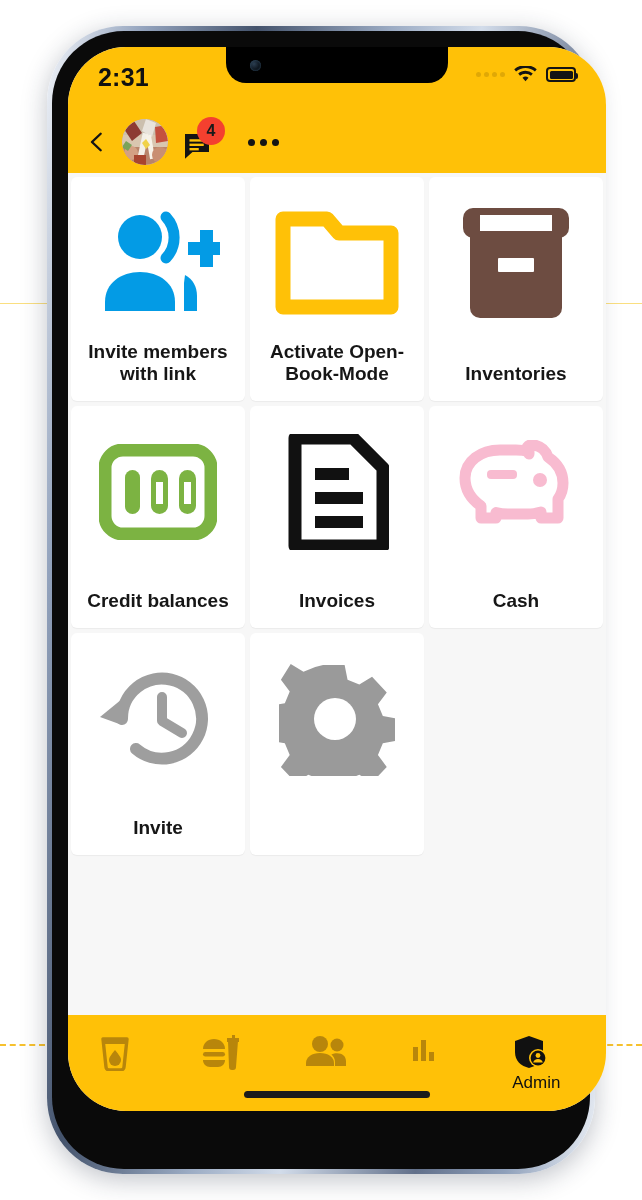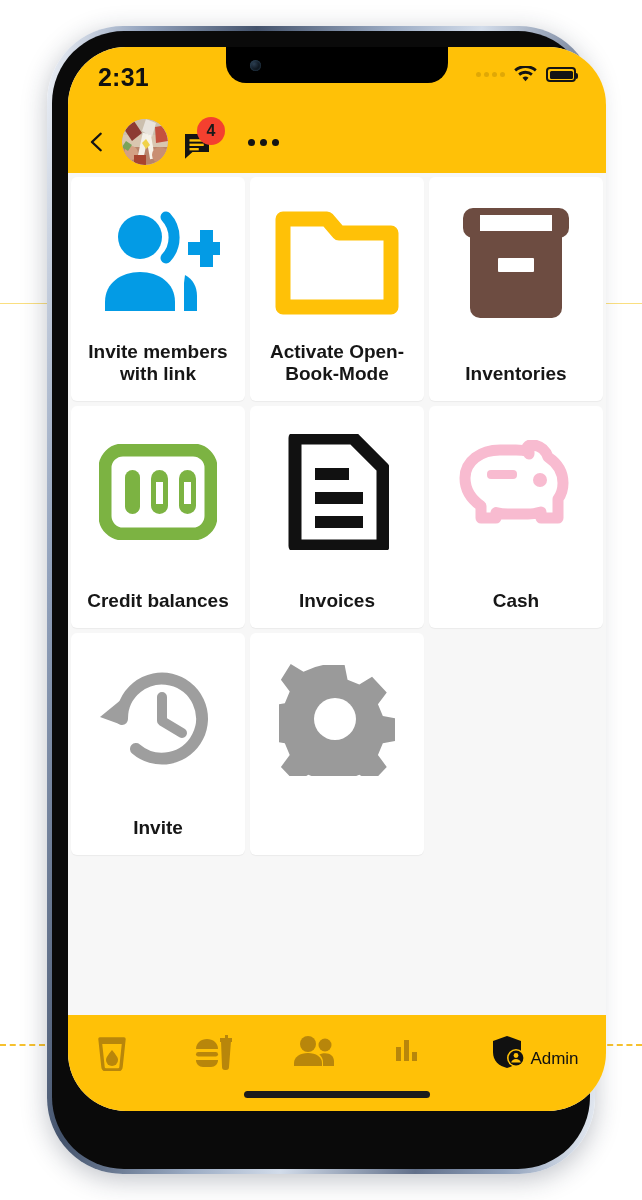--- a/index.html
+++ b/index.html
@@ -131,21 +131,21 @@
   .row2 .tile, .row3 .tile { min-height: 222px; }
 
   
   .spacer { background:#f7f7f7; flex: 1; }
   .bottomnav {
     background:#ffc107; height: 96px;
     display:flex; align-items:flex-start; justify-content:space-around;
     padding: 20px 10px 0 10px;
   }
   .nav-item {
-    display:flex; flex-direction:row; align-items:flex-end; gap:4px;
+    display:flex; flex-direction:column; align-items:flex-start; gap:4px;
     cursor:pointer; min-width: 64px;
   }
   .nav-item svg { display:block; }
   .nav-label { font-size:17px; color:#111; font-weight:400; }
   .home-ind {
     position:absolute; left:50%; transform:translateX(-50%); bottom: 13px;
     width: 186px; height: 7px; border-radius: 4px; background:#1b1b1b;
   }
   .nav-wrap { position: relative; }
 </style>

